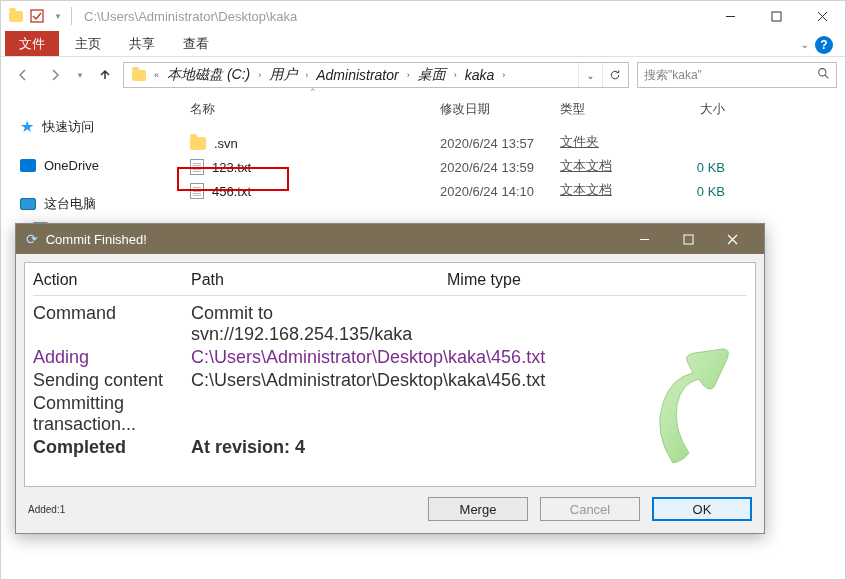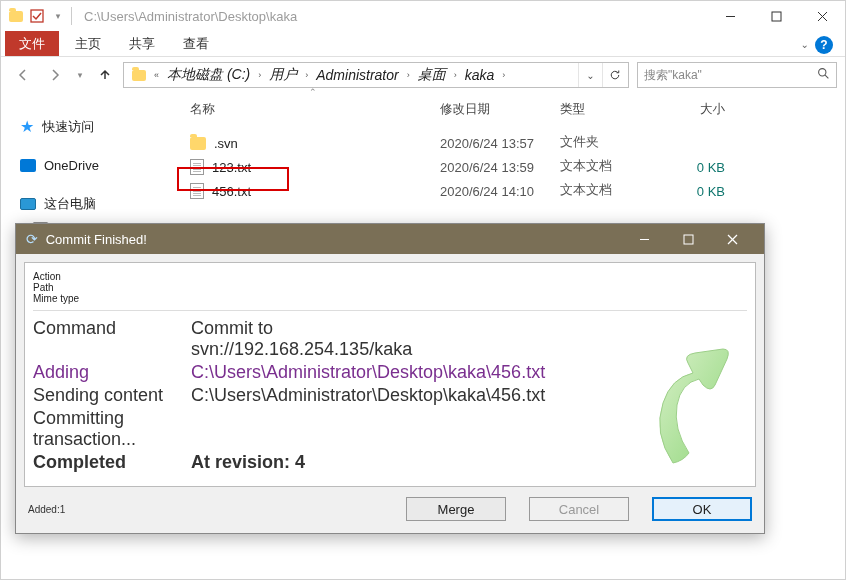--- a/index.html
+++ b/index.html
@@ -42,46 +42,46 @@
   .content{flex:1;padding:0;}
   .cols{display:flex;padding:6px 8px 2px;color:#444;font-size:12.5px;}
   .cols .c1{width:260px; padding-left:10px;}
   .cols .c2{width:120px;}
   .cols .c3{width:120px;}
   .cols .c4{width:45px;text-align:right;}
   .sort-ind{position:absolute;left:308px;top:86px;color:#888;font-size:9px;}
   .filerow{display:flex;align-items:flex-end;padding:3px 8px;font-size:13px;}
   .filerow .c1{width:260px;display:flex;align-items:center;gap:8px;padding-left:10px;}
   .filerow .c2{width:120px;color:#555;}
-  .filerow .c3{width:120px;color:#555;}
+  .filerow .c3{width:120px;color:#555;text-decoration:underline;}
   .filerow .c4{width:45px;text-align:right;color:#0f766e;}
   .file-ico{width:14px;height:16px;border:1px solid #999;background:#fff;position:relative;}
   .file-ico::before{content:'';position:absolute;top:3px;left:2px;right:2px;height:1px;background:#bbb;box-shadow:0 2px 0 #bbb,0 4px 0 #bbb,0 6px 0 #bbb,0 8px 0 #bbb;}
   .highlight{position:absolute;left:176px;top:166px;width:112px;height:24px;border:2px solid #d80000;pointer-events:none;}
   .dialog{position:absolute;left:14px;top:222px;width:750px;border:1px solid #888;box-shadow:0 4px 16px rgba(0,0,0,0.3);background:#f0f0f0;}
   .dlg-title{height:30px;background:#7a6f56;color:#fff;display:flex;align-items:center;padding:0 10px;font-size:13px;}
   .dlg-title .tortoise{margin-right:8px;color:#b8e0ff;font-size:14px;}
   .dlg-controls{margin-left:auto;display:flex;gap:0;}
   .dlg-controls div{width:44px;height:30px;display:flex;align-items:center;justify-content:center;color:#fff;}
   .dlg-body{background:#fff;margin:8px 8px 0 8px;border:1px solid #bbb;height:225px;padding:8px;position:relative;}
-  .dlg-cols{display:flex;font-size:10px;color:#222;margin-bottom:12px;flex-direction:column;}
+  .dlg-cols{display:flex;font-size:16px;color:#222;margin-bottom:12px;}
   .dlg-cols .d1{width:158px;}
   .dlg-cols .d2{width:256px;}
   .dlg-cols .d3{width:100px;}
   .dlg-sep{border-top:1px solid #ddd;margin:-6px 0 6px 0;}
   .dlg-row{display:flex;font-size:18px;color:#333;padding:1px 0;}
   .dlg-row .d1{width:158px;}
   .dlg-row .d2{width:280px;}
   .purple{color:#7a2f8f;}
   .bold{font-weight:bold;}
   .arrow-img{position:absolute;right:22px;top:70px;width:100px;height:140px;}
   .arrow-img svg{width:100%;height:100%;}
   .dlg-footer{display:flex;align-items:center;padding:10px 12px 12px;gap:8px;}
   .dlg-footer .status{font-size:10px;color:#333;}
-  .dlg-footer .btns{margin-left:auto;display:flex;gap:23px;text-align:right;}
+  .dlg-footer .btns{margin-left:auto;display:flex;gap:12px;text-align:right;}
   .btn{width:100px;height:24px;border:1px solid #999;background:#eaeaea;display:flex;align-items:center;justify-content:center;font-size:13px;}
   .btn.focus{border:2px solid #0078d7;background:#e5f1fb;}
   .btn.disabled{color:#999;background:#f0f0f0;}
 </style>
 </head>
 <body>
 
 <div class="window">
   <div class="titlebar">
     <div class="icons">

